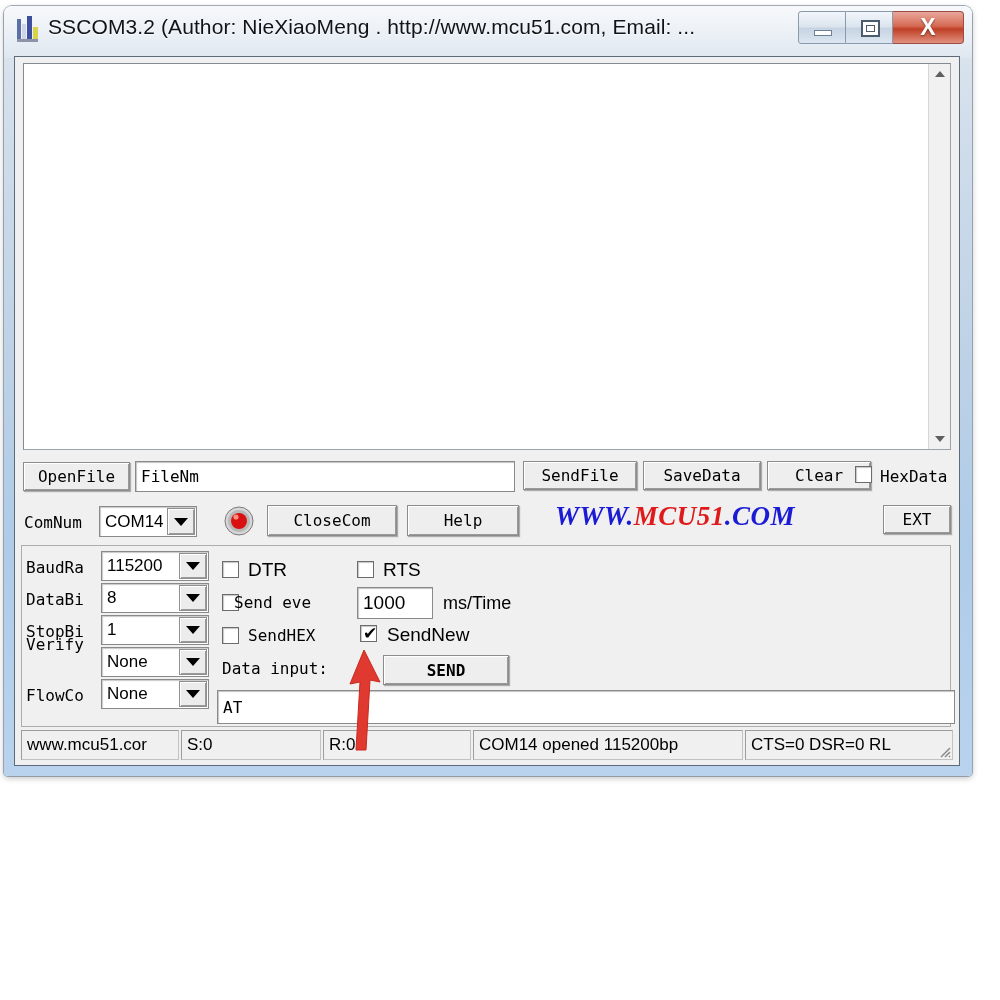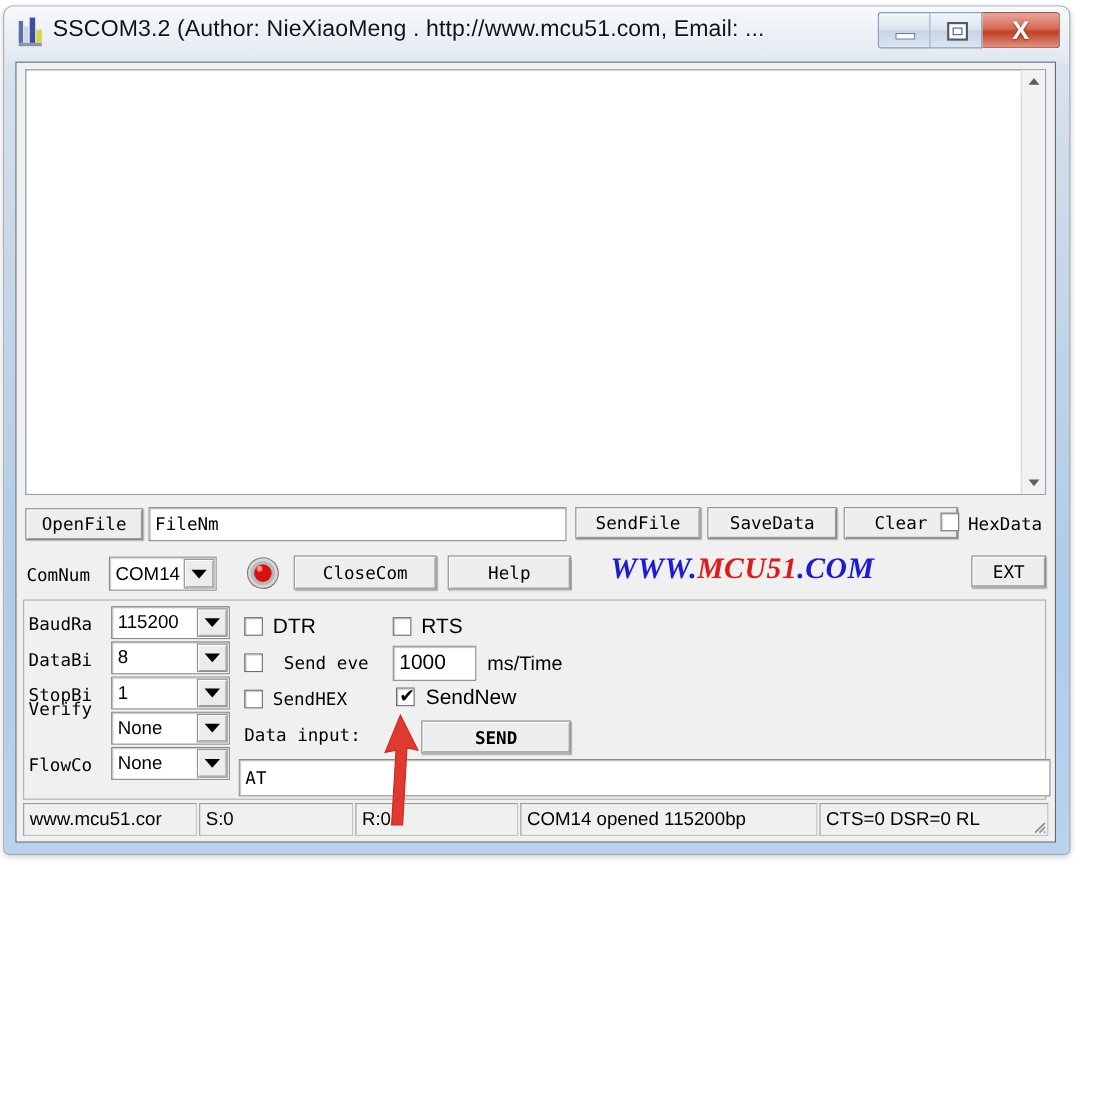--- a/index.html
+++ b/index.html
@@ -281,36 +281,36 @@
           </span>
       </div>
 
       <div class="chk" style="left:207px; top:504px;"></div>
       <div class="lbl" style="position:absolute; left:233px; top:502px; font-family:'Liberation Sans',sans-serif; font-size:19px;">DTR</div>
 
       <div class="chk" style="left:342px; top:504px;"></div>
       <div class="lbl" style="position:absolute; left:368px; top:502px; font-family:'Liberation Sans',sans-serif; font-size:19px;">RTS</div>
 
       <div class="chk" style="left:207px; top:537px;"></div>
-      <div class="lbl" style="position:absolute; left:243px; top:536px;">Send eve</div>
+      <div class="lbl" style="position:absolute; left:219px; top:536px;">Send eve</div>
 
       <div class="field" style="left:342px; top:530px; width:76px; height:32px; font-family:'Liberation Sans',sans-serif; font-size:19px;">1000</div>
       <div class="lbl" style="position:absolute; left:428px; top:536px; font-family:'Liberation Sans',sans-serif; font-size:18px;">ms/Time</div>
 
       <div class="chk" style="left:207px; top:570px;"></div>
       <div class="lbl" style="position:absolute; left:233px; top:569px;">SendHEX</div>
 
       <div class="chk" style="left:345px; top:568px;">
         <span class="tick">✔</span>
       </div>
       <div class="lbl" style="position:absolute; left:372px; top:567px; font-family:'Liberation Sans',sans-serif; font-size:19px;">SendNew</div>
 
       <div class="lbl" style="position:absolute; left:207px; top:602px;">Data input:</div>
 
-      <div class="btn3d" style="left:368px; top:598px; width:136px; height:30px; font-weight:bold;">SEND</div>
+      <div class="btn3d" style="left:368px; top:598px; width:126px; height:30px; font-weight:bold;">SEND</div>
 
       <div class="field" style="left:202px; top:633px; width:738px; height:34px;">AT</div>
 
 
       <div class="statusbar">
         <div class="spanel" style="left:0px; width:158px;">www.mcu51.cor</div>
         <div class="spanel" style="left:160px; width:140px;">S:0</div>
         <div class="spanel" style="left:302px; width:148px;">R:0</div>
         <div class="spanel" style="left:452px; width:270px;">COM14 opened 115200bp</div>
         <div class="spanel" style="left:724px; width:208px;">CTS=0 DSR=0 RL</div>

